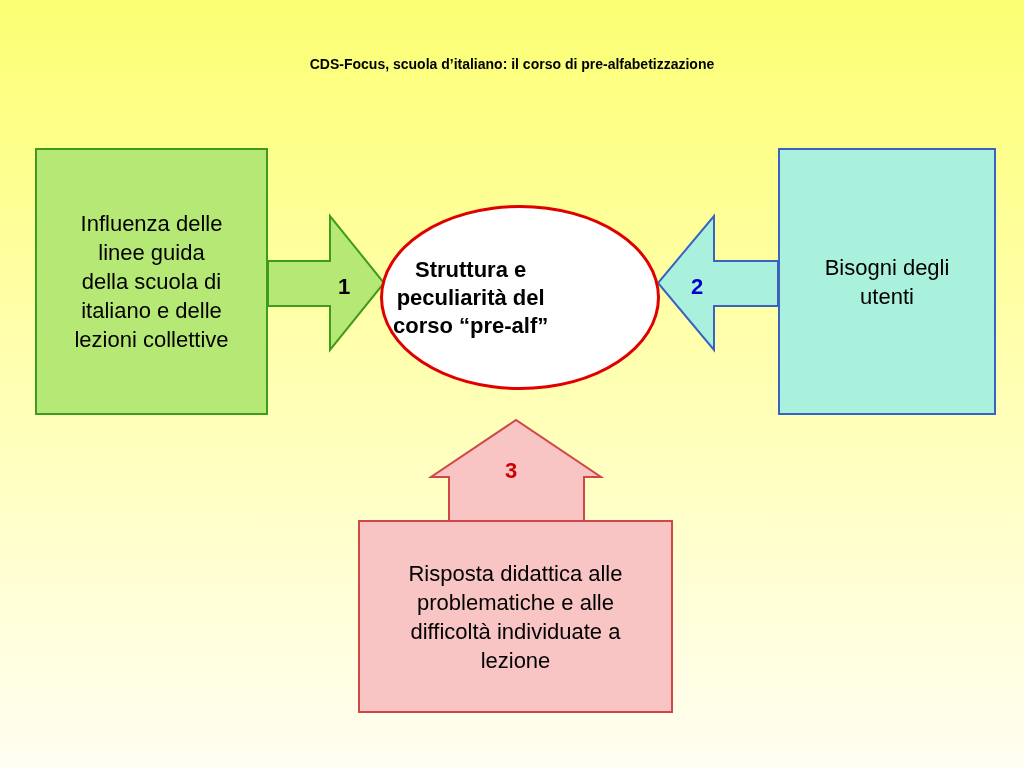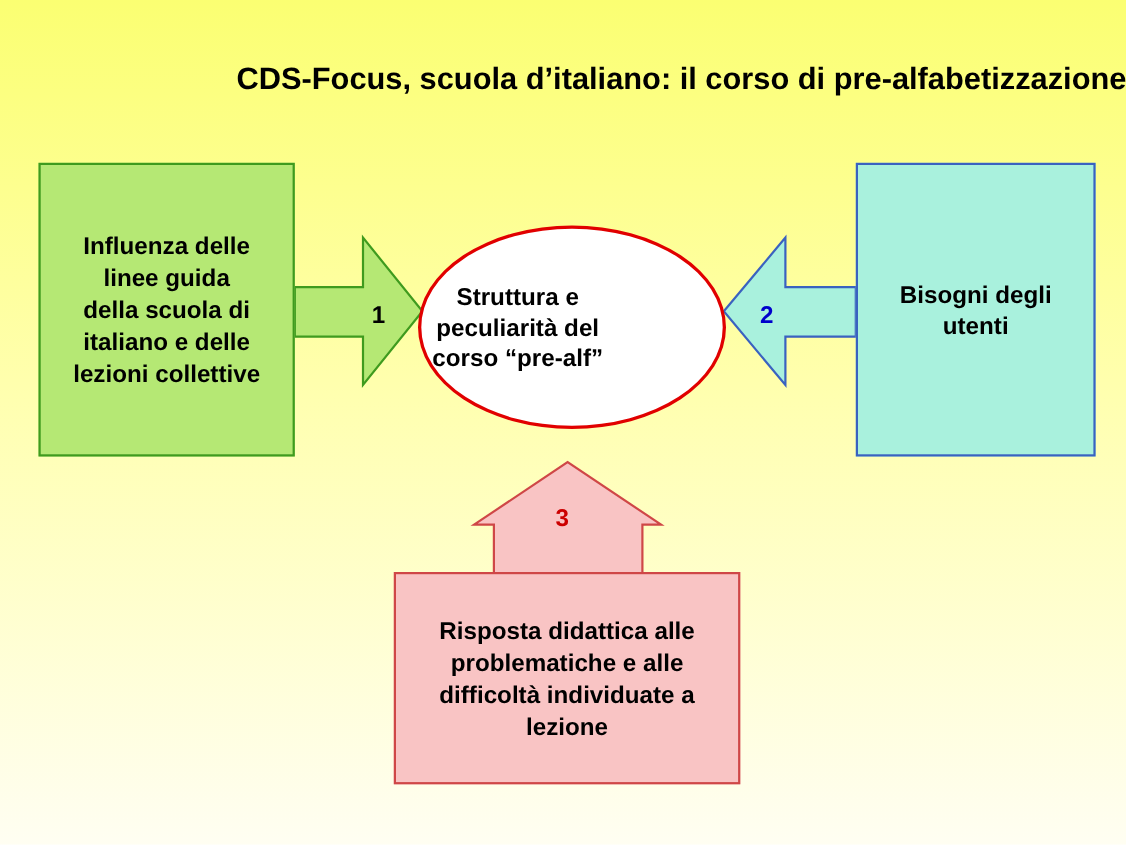--- a/index.html
+++ b/index.html
@@ -16,36 +16,35 @@
       background: linear-gradient(180deg,
         var(--bg-top, #fbff72) 0%,
         var(--bg-mid, #ffffad) 45%,
         var(--bg-bottom, #fffef2) 100%);
     }
     .title {
       position: absolute;
       top: 56px;
       left: 0;
       width: 100%;
-      text-align: right;
-      font-size: 28px;
+      text-align: center;
+      font-size: 14px;
       font-weight: bold;
       color: #000000;
     }
     .box {
       position: absolute;
       display: flex;
       align-items: center;
       justify-content: center;
       text-align: center;
       font-size: 22px;
       line-height: 29px;
       color: #000000;
       box-sizing: border-box;
-      font-weight: bold;
     }
     .box span, .ellipse span {
       white-space: pre-line;
     }
     .box-left {
       left: 35px;
       top: 148px;
       width: 233px;
       height: 267px;
       background: var(--green-fill, #b5e874);

